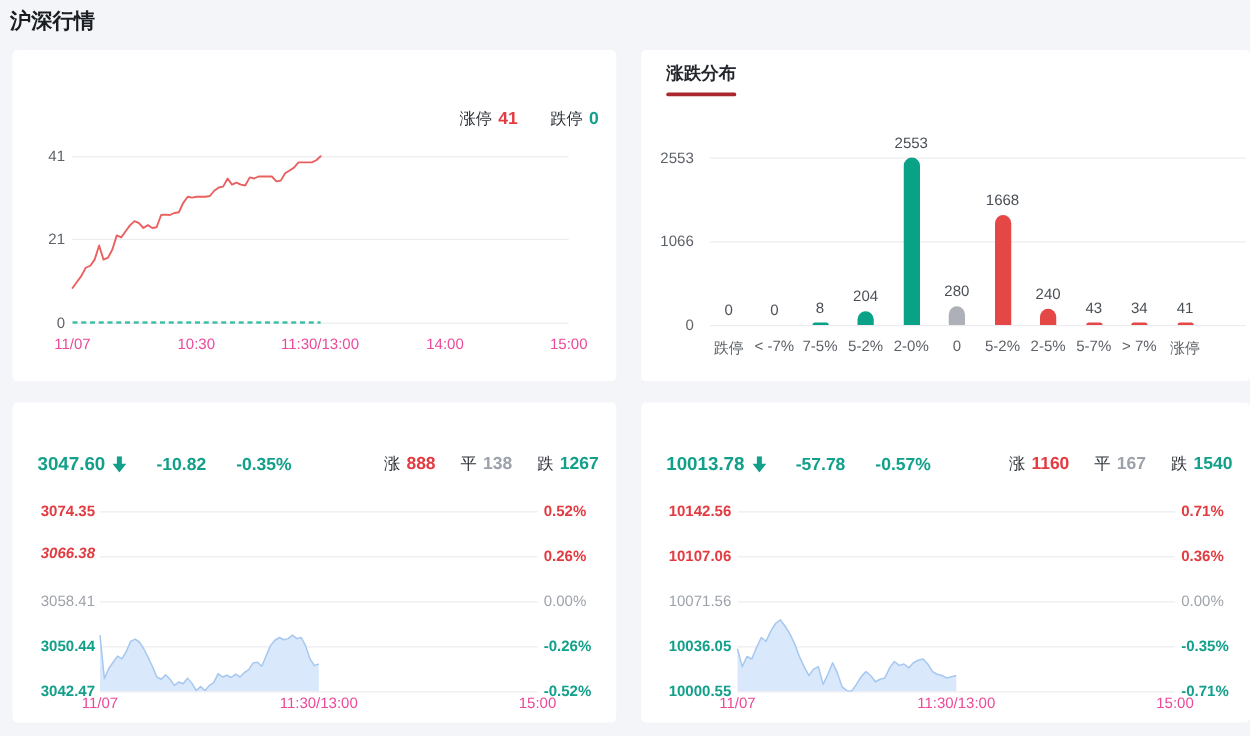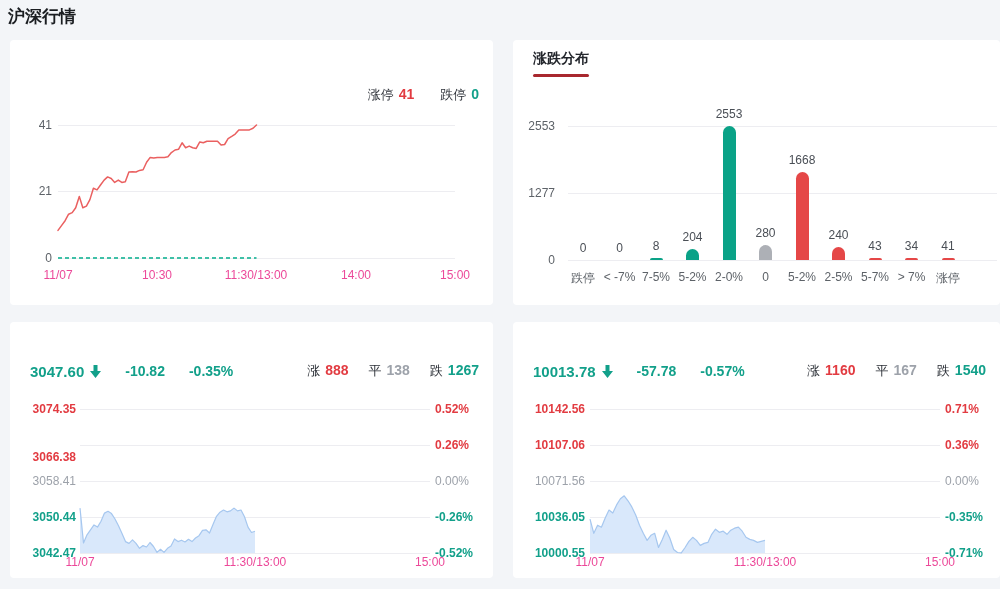--- a/index.html
+++ b/index.html
@@ -75,21 +75,21 @@
   </section>
 
   <section class="panel" id="panel-tr">
     <div class="tabs">
       <div class="tab active"><span>涨跌分布</span></div>
     </div>
     <div class="gridline" style="left:55px;top:86px;width:429px;"></div>
     <div class="gridline" style="left:55px;top:153px;width:429px;"></div>
     <div class="gridline" style="left:55px;top:220px;width:429px;"></div>
     <span class="ytick" style="top:79px;">2553</span>
-    <span class="ytick" style="top:146px;">1277</span>
+    <span class="ytick" style="top:146px;">1066</span>
     <span class="ytick" style="top:213px;">0</span>
 
   <div class="bar-val" style="left: 50px; top: 201px;">0</div>
       <div class="bar-cat" style="left: 46px; top: 230px;">跌停</div>
       <div class="bar-val" style="left: 86.5px; top: 201px;">0</div>
       <div class="bar-cat" style="left: 82.5px; top: 230px;">&lt; -7%</div>
       <div class="bar" style="left: 136.5px; top: 217.5px; width: 13px; height: 2.5px; background: rgb(10, 162, 135);"></div>
       <div class="bar-val" style="left: 123px; top: 198.5px;">8</div>
       <div class="bar-cat" style="left: 119px; top: 230px;">7-5%</div>
       <div class="bar" style="left: 173px; top: 209.293px; width: 13px; height: 10.7074px; background: rgb(10, 162, 135);"></div>
@@ -146,21 +146,21 @@
             <b class="c-green">1267</b>
           </span>
       </div>
     </div>
     <div class="gridline" style="left:70px;top:87px;width:350px;"></div>
     <div class="gridline" style="left:70px;top:123px;width:350px;"></div>
     <div class="gridline" style="left:70px;top:159px;width:350px;"></div>
     <div class="gridline" style="left:70px;top:195px;width:350px;"></div>
     <div class="gridline" style="left:70px;top:231px;width:350px;"></div>
     <span class="ltick c-red" style="top:80px;">3074.35</span>
-    <span class="ltick c-red" style="top:128px;">3066.38</span>
+    <span class="ltick c-red" style="top:113px;font-style:italic;">3066.38</span>
     <span class="ltick c-gray" style="top:152px;">3058.41</span>
     <span class="ltick c-green" style="top:188px;">3050.44</span>
     <span class="ltick c-green" style="top:224px;">3042.47</span>
     <span class="rtick c-red" style="left:425px;top:80px;">0.52%</span>
     <span class="rtick c-red" style="left:425px;top:116px;">0.26%</span>
     <span class="rtick c-gray" style="left:425px;top:152px;">0.00%</span>
     <span class="rtick c-green" style="left:425px;top:188px;">-0.26%</span>
     <span class="rtick c-green" style="left:425px;top:224px;">-0.52%</span>
     <svg id="svg-sh" class="chart-svg" style="left:70px;top:87px;" width="350" height="145" viewBox="0 0 350 145">
         <path d="M0 144 L0.0 99.1 L3.5 133.9 L7.0 125.8 L10.5 120.8 L14.0 115.9 L17.5 118.1 L21.0 112.2 L24.5 104.1 L28.0 102.3 L31.5 104.6 L35.0 110.0 L38.5 116.8 L42.0 124.4 L45.5 132.6 L49.0 134.4 L52.5 130.8 L56.0 134.4 L59.5 139.3 L63.0 136.6 L66.5 138.0 L70.0 133.5 L73.5 137.5 L77.0 143.4 L80.5 140.3 L84.0 143.4 L87.5 139.3 L91.0 137.1 L94.5 129.9 L98.0 132.6 L101.5 131.2 L105.0 133.0 L108.5 130.3 L112.0 132.6 L115.5 129.0 L119.0 126.7 L122.5 121.3 L126.0 120.8 L129.5 124.0 L133.0 115.4 L136.5 107.3 L140.0 103.2 L143.5 101.0 L147.0 102.8 L150.5 101.9 L154.0 99.1 L157.5 101.9 L161.0 101.0 L164.5 107.7 L168.0 118.1 L171.5 123.5 L175.0 122.2 L175.0 144 Z" fill="#d9e8fb"></path>

